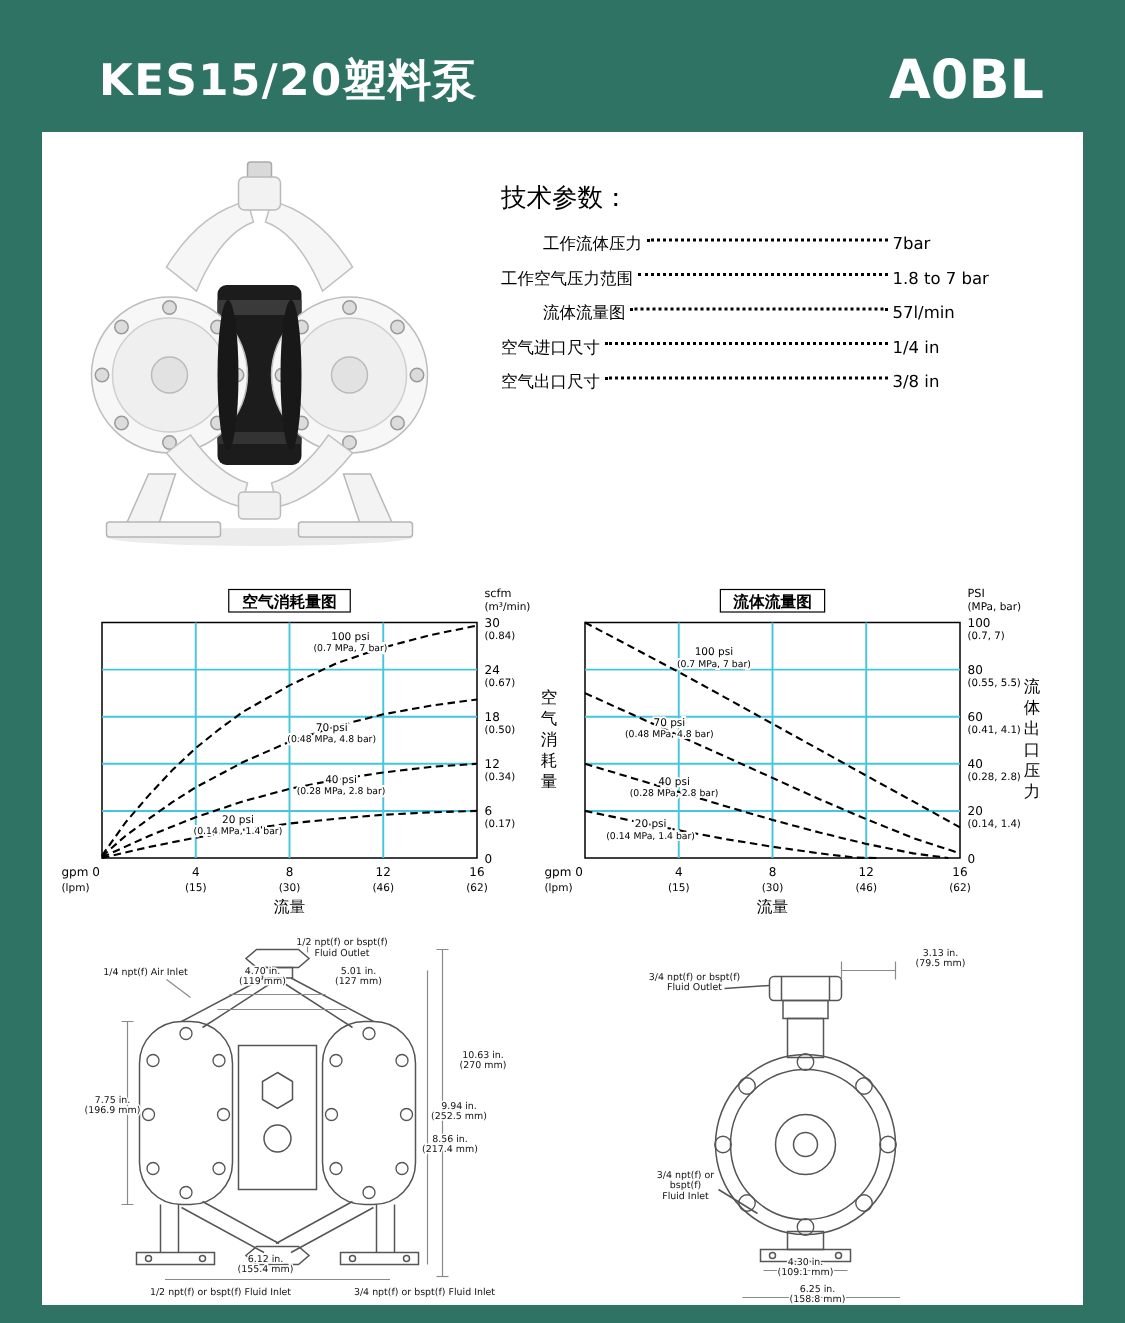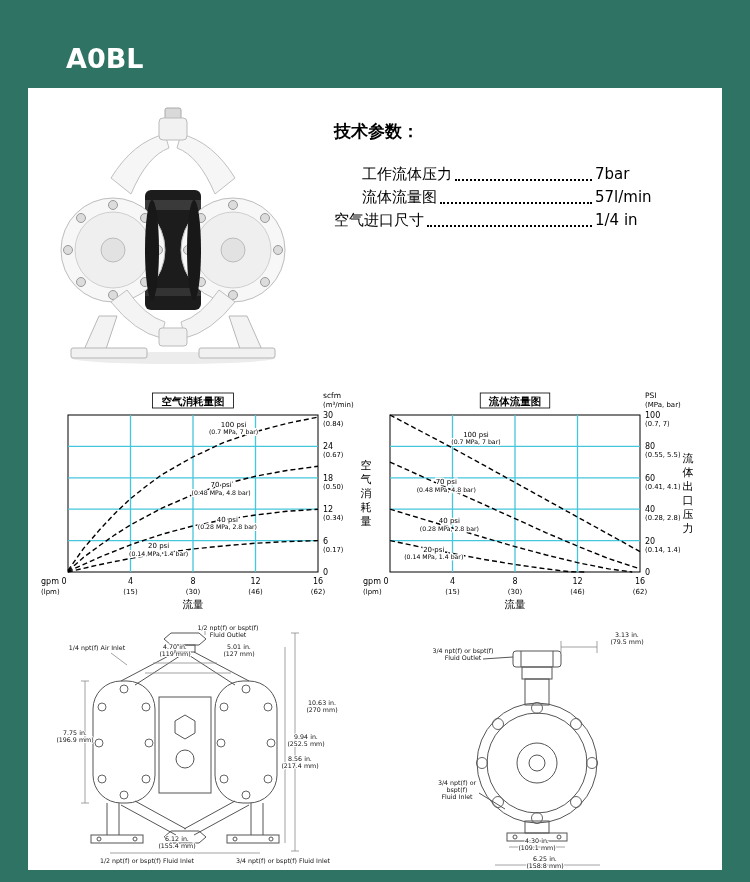--- a/index.html
+++ b/index.html
@@ -8,45 +8,46 @@
     background:var(--teal,#2f7365);
     font-family:"DejaVu Sans",sans-serif;
     position:relative;overflow:hidden;color:#000;
   }
   .header{
     position:absolute;left:28px;right:28px;top:0;height:88px;
     color:#fff;display:flex;align-items:flex-end;justify-content:space-between;
     padding:0 26px 14px 38px;
   }
   .header h1{font-size:29px;font-weight:bold;letter-spacing:1px}
-  .model{font-size:27px;font-weight:bold}
+  .model{font-size:36px;font-weight:bold}
   .content{
     position:absolute;left:28px;top:88px;width:694px;height:782px;background:#fff;
   }
   .photo{position:absolute;left:25px;top:16px;width:240px;height:262px}
   .specs{position:absolute;left:306px;top:32px;width:364px}
-  .specs h2{font-size:17px;font-weight:bold;margin-bottom:20px}
-  .spec-row{display:flex;align-items:flex-end;font-size:15px;line-height:23px}
+  .specs h2{font-size:17px;font-weight:normal;margin-bottom:8px}
+  .spec-row{display:flex;align-items:center;font-size:11px;line-height:23px}
   .spec-row.indent{padding-left:28px}
   .spec-label{white-space:nowrap}
   .leader{flex:1;border-bottom:2px dotted #000;margin:0 3px 5px 3px;min-width:10px}
   .spec-value{width:103px;white-space:nowrap}
   .chart{position:absolute;width:340px;height:225px}
   .chart-left{left:12px;top:300px}
   .chart-right{left:334px;top:300px}
   .drawing{position:absolute}
   .drawing-left{left:27px;top:535px;width:300px;height:245px}
   .drawing-right{left:397px;top:537px;width:240px;height:245px}
   svg{display:block;width:100%;height:100%}
   svg text{font-family:"DejaVu Sans",sans-serif}
 </style>
 </head>
 <body style="--teal: #2f7365;">
 
 <div class="header">
+  <h1>KES15/20塑料泵</h1>
   <div class="model">A0BL</div>
 </div>
 
 <div class="content">
 
   <div class="photo">
     <svg viewBox="0 0 240 262">
       <g>
         <ellipse cx="120" cy="254" rx="102" ry="6" fill="#ececec"></ellipse>
 
@@ -104,29 +105,39 @@
   </div>
 
   <section class="specs">
     <h2>技术参数：</h2>
     <div id="spec-list">
         <div class="spec-row indent">
           <span class="spec-label">工作流体压力</span>
           <span class="leader"></span>
           <span class="spec-value">7bar</span>
         </div>
+        <div class="spec-row">
+          <span class="spec-label">工作空气压力范围</span>
+          <span class="leader"></span>
+          <span class="spec-value">1.8 to 7 bar</span>
+        </div>
         <div class="spec-row indent">
           <span class="spec-label">流体流量图</span>
           <span class="leader"></span>
           <span class="spec-value">57l/min</span>
         </div>
         <div class="spec-row">
           <span class="spec-label">空气进口尺寸</span>
           <span class="leader"></span>
           <span class="spec-value">1/4 in</span>
+        </div>
+        <div class="spec-row">
+          <span class="spec-label">空气出口尺寸</span>
+          <span class="leader"></span>
+          <span class="spec-value">3/8 in</span>
         </div>
       </div>
   </section>
 
   <svg id="chart0" class="chart chart-left" viewBox="0 0 340 225">
       <rect x="28" y="27" width="250" height="157" fill="#fff" stroke="#000" stroke-width="1"></rect>
       <line x1="90.5" y1="27" x2="90.5" y2="184" stroke="#45c6dc" stroke-width="1.3"></line>
       <line x1="153" y1="27" x2="153" y2="184" stroke="#45c6dc" stroke-width="1.3"></line>
       <line x1="215.5" y1="27" x2="215.5" y2="184" stroke="#45c6dc" stroke-width="1.3"></line>
       <line x1="28" y1="58.39999999999999" x2="278" y2="58.39999999999999" stroke="#45c6dc" stroke-width="1.3"></line>

